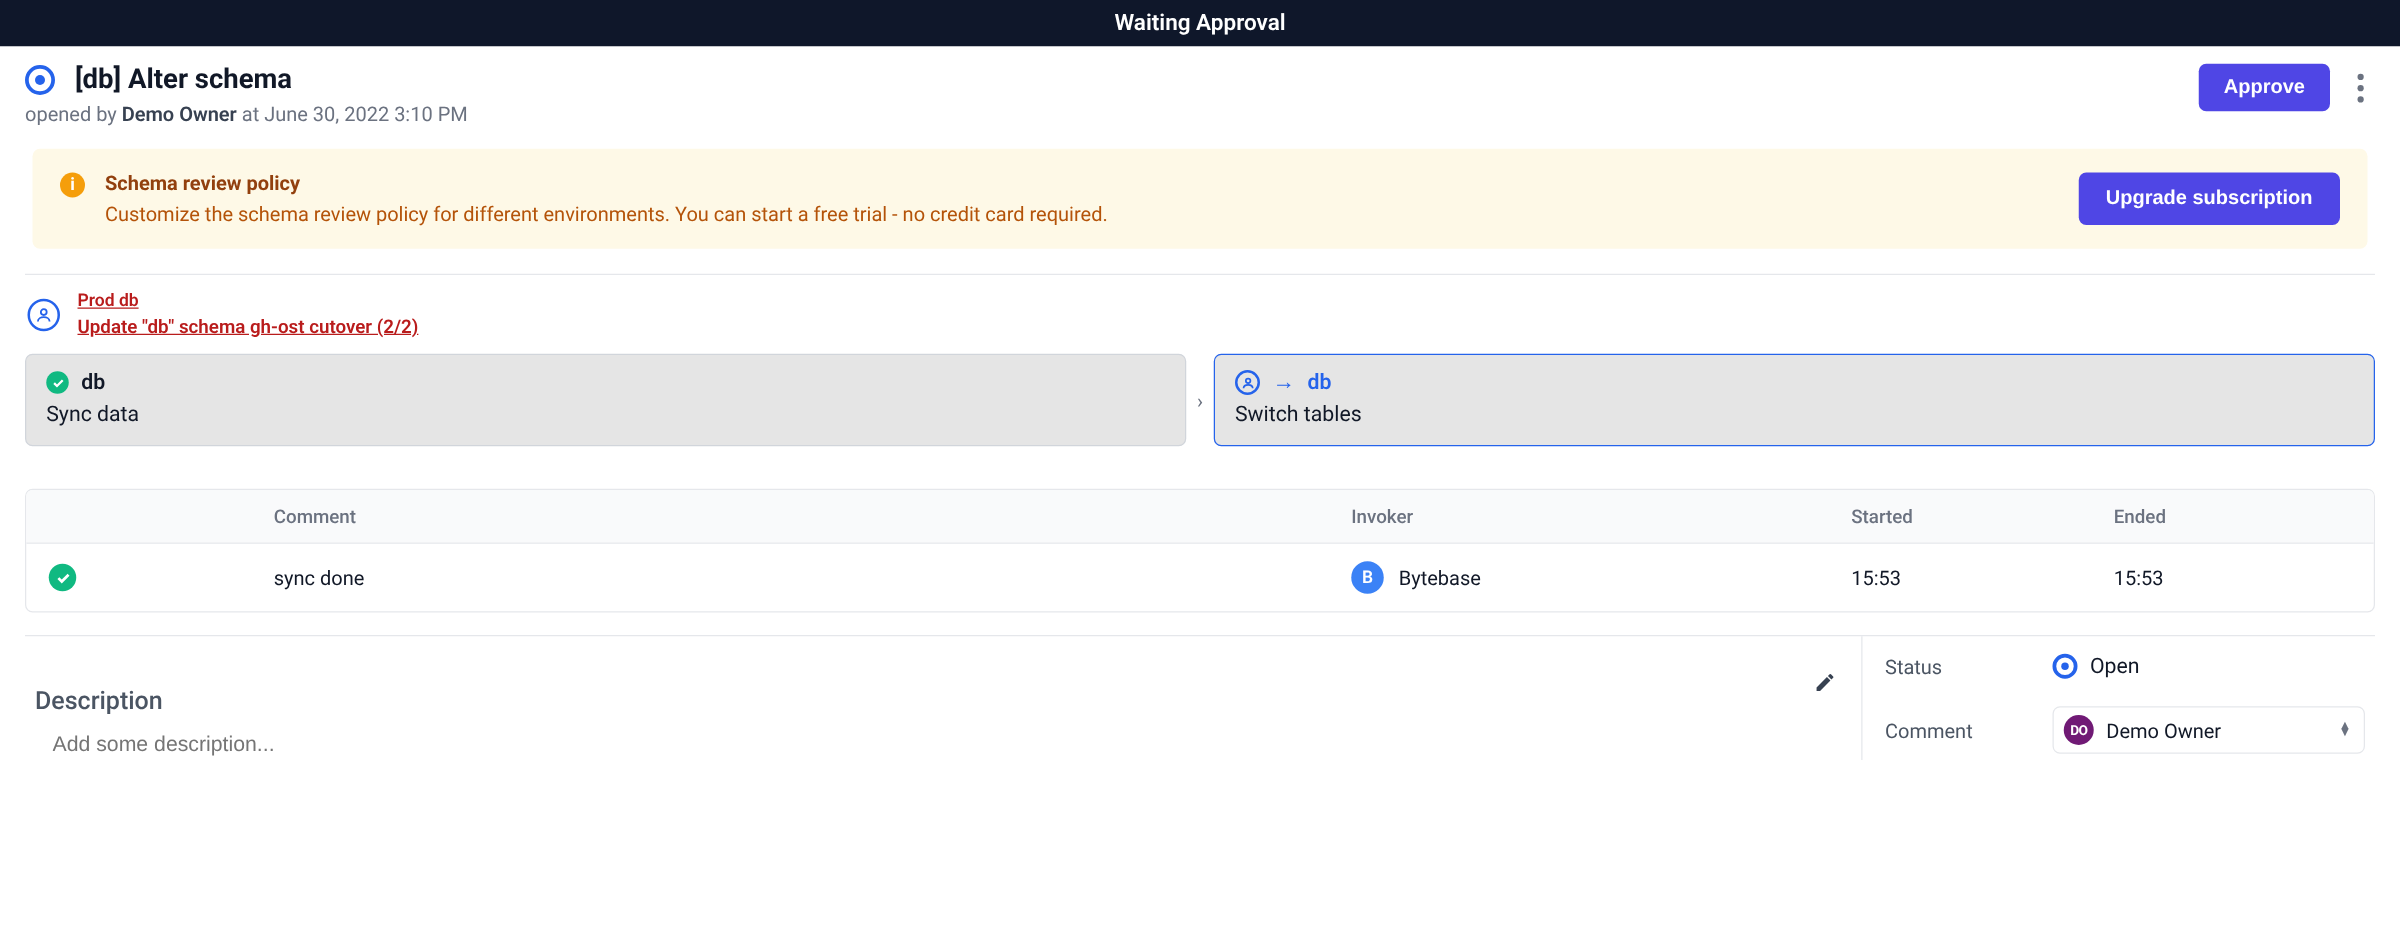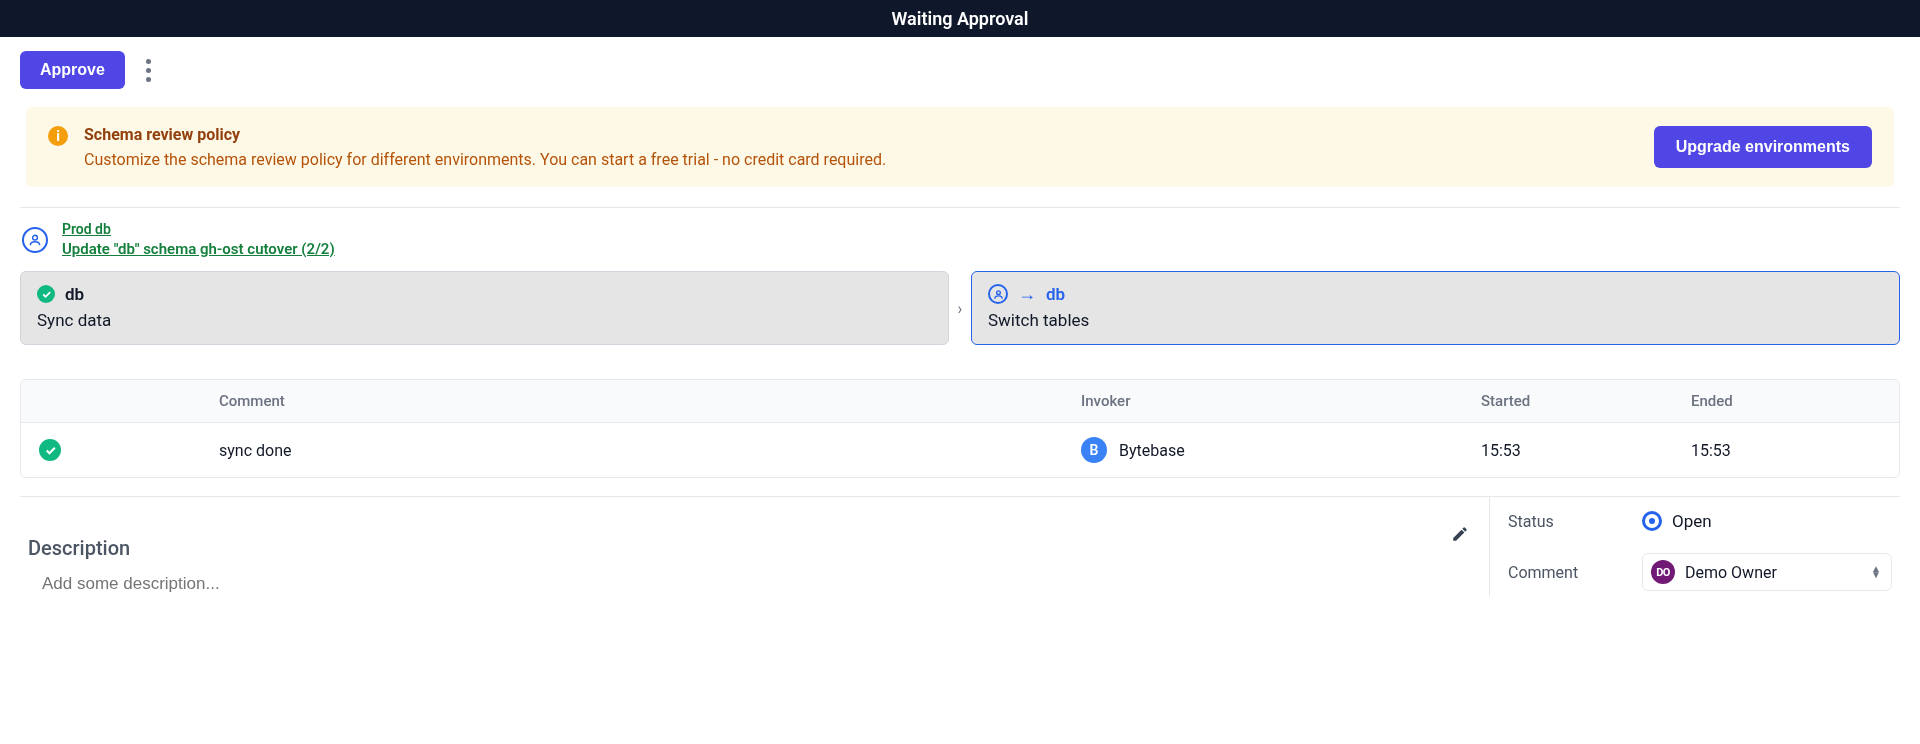--- a/index.html
+++ b/index.html
@@ -22,21 +22,21 @@
   .banner-left { display:flex; gap:16px; align-items:flex-start; }
   .info-icon { width:20px; height:20px; background:#f59e0b; border-radius:50%; color:#fff; font-weight:700; font-size:14px; display:flex; align-items:center; justify-content:center; flex-shrink:0; margin-top:1px; }
   .banner-text .banner-title { color:#92400e; font-weight:700; font-size:16px; }
   .banner-text .banner-desc { color:#b45309; font-size:16px; margin-top:6px; }
   .banner .btn-primary { padding:12px 22px; }
   .stage-wrap { border-top:1px solid #e5e7eb; margin-top:20px; padding:12px 0 16px 0; }
   .stage-head { display:flex; align-items:center; gap:14px; padding:0 2px 12px 2px; }
   .user-circle { width:26px; height:26px; border:2px solid #2563eb; border-radius:50%; display:flex; align-items:center; justify-content:center; }
   .user-circle svg { width:14px; height:14px; }
   .stage-links { display:flex; flex-direction:column; line-height:1.35; }
-  .stage-links a { color:#15803d; text-decoration:underline; font-weight:600; font-size:15px; cursor:pointer; }
+  .stage-links a { color:#b91c1c; text-decoration:underline; font-weight:600; font-size:15px; cursor:pointer; }
   .stage-links a.small { font-size:14px; font-weight:600; }
   .steps-row { display:flex; align-items:stretch; gap:0; }
   .step-card { flex:1; border:1px solid #d1d5db; border-radius:6px; padding:12px 16px 14px 16px; background:#e5e5e5; cursor:pointer; }
   .step-card.active { border:1.5px solid #2563eb; }
   .step-top { display:flex; align-items:center; gap:10px; font-size:17px; font-weight:600; color:#111827; margin-bottom:6px; }
   .step-card.active .step-top { color:#2563eb; }
   .step-sub { font-size:17px; color:#111827; }
   .check-circ { width:18px; height:18px; background:#10b981; border-radius:50%; display:flex; align-items:center; justify-content:center; }
   .check-circ svg { width:11px; height:11px; }
   .user-circ-sm { width:20px; height:20px; border:2px solid #2563eb; border-radius:50%; display:flex; align-items:center; justify-content:center; }
@@ -71,39 +71,48 @@
   .sort-arrows { display:flex; flex-direction:column; line-height:6px; font-size:10px; color:#6b7280; }
 </style>
 </head>
 <body>
 
 <div class="top-banner">Waiting Approval</div>
 
 <div class="page">
 
   <div class="header-row">
+    <div class="title-block">
+      <div class="title-line">
+        <span class="radio-open"></span>
+        <span class="title-text">[db] Alter schema</span>
+      </div>
+      <div class="subtitle">
+        <span>opened by </span><span class="owner">Demo Owner</span><span> at June 30, 2022 3:10 PM</span>
+      </div>
+    </div>
     <div class="header-actions">
       <button class="btn-primary">Approve</button>
       <div class="kebab">
           <span></span>
           <span></span>
           <span></span>
         </div>
     </div>
   </div>
 
   <div class="banner">
     <div class="banner-left">
       <div class="info-icon">i</div>
       <div class="banner-text">
         <div class="banner-title">Schema review policy</div>
         <div class="banner-desc">Customize the schema review policy for different environments. You can start a free trial - no credit card required.</div>
       </div>
     </div>
-    <button class="btn-primary">Upgrade environments</button>
+    <button class="btn-primary">Upgrade subscription</button>
   </div>
 
   <div class="stage-wrap">
     <div class="stage-head">
       <span class="user-circle">
         <svg viewBox="0 0 24 24" fill="none" stroke="#2563eb" stroke-width="2.5">
             <circle cx="12" cy="8" r="4"></circle>
             <path d="M4 21c0-4 4-6 8-6s8 2 8 6"></path>
           </svg>
       </span>

